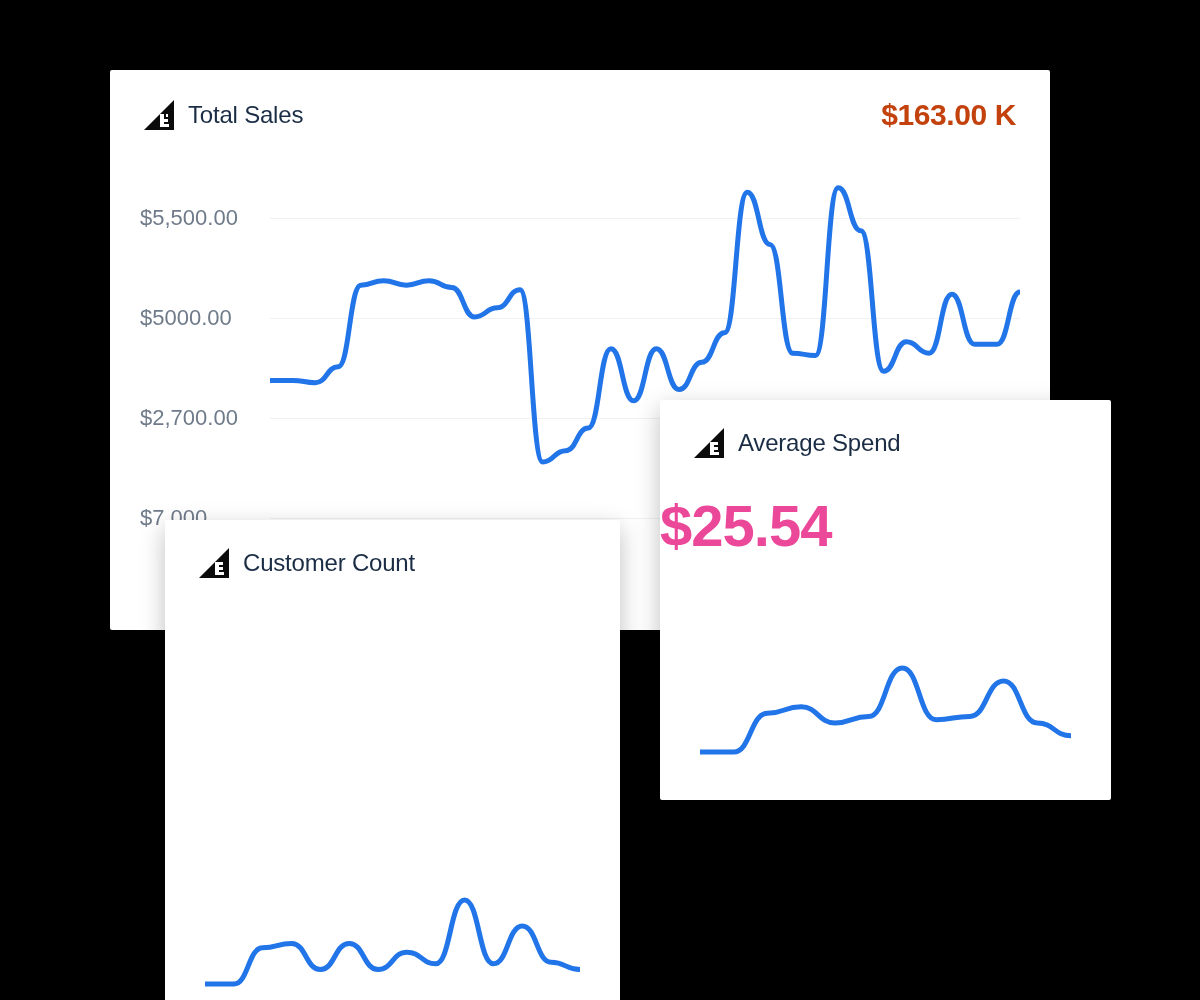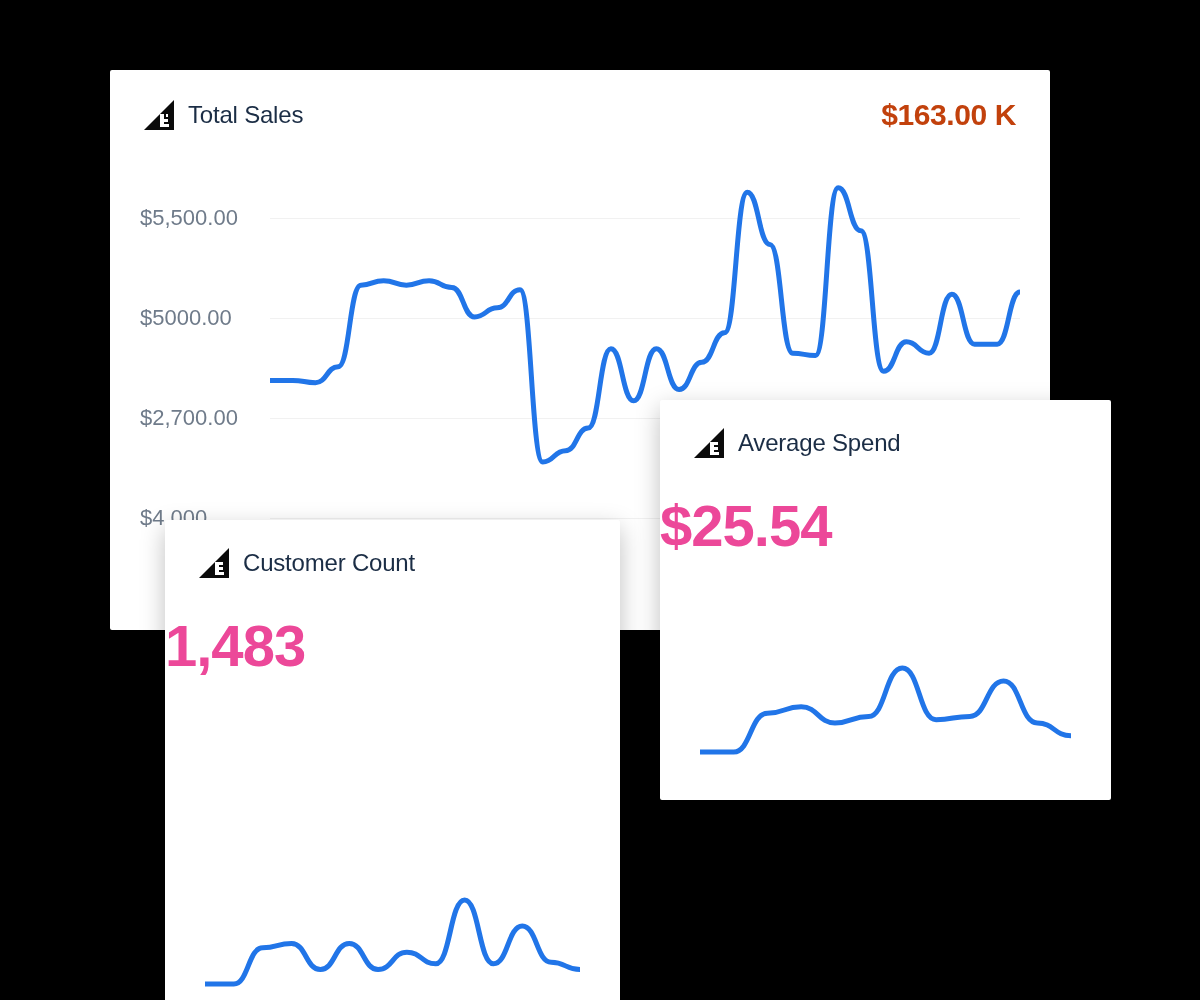--- a/index.html
+++ b/index.html
@@ -134,21 +134,21 @@
   </div>
   <div class="chart-area">
 
     <div class="gridline" style="top: 48px;"></div>
     <div class="y-tick" style="top: 48px; text-align: center;">$5,500.00</div>
     <div class="gridline" style="top: 148px;"></div>
     <div class="y-tick" style="top: 148px; text-align: center;">$5000.00</div>
     <div class="gridline" style="top: 248px;"></div>
     <div class="y-tick" style="top: 248px;">$2,700.00</div>
     <div class="gridline" style="top: 348px;"></div>
-    <div class="y-tick" style="top: 348px;">$4,000</div>
+    <div class="y-tick" style="top: 348px;">$7,000</div>
 
     <div class="x-tick" style="left: 560px; bottom: 48px;">29</div>
 
     <svg class="chart-svg" id="total-sales-svg" preserveAspectRatio="none" viewBox="0 0 750 400" width="750" height="400">
         <path d="M 0 210.4 C 11.363636363636363 210.4 11.363636363636363 210.4 22.727272727272727 210.4 C 34.09090909090909 210.4 34.09090909090909 212.66666666666666 45.45454545454545 212.66666666666666 C 56.81818181818182 212.66666666666666 56.81818181818182 196.8 68.18181818181819 196.8 C 79.54545454545455 196.8 79.54545454545455 115.2 90.9090909090909 115.2 C 102.27272727272728 115.2 102.27272727272728 110.66666666666669 113.63636363636364 110.66666666666669 C 125 110.66666666666669 125 115.2 136.36363636363637 115.2 C 147.72727272727275 115.2 147.72727272727275 110.66666666666669 159.0909090909091 110.66666666666669 C 170.45454545454544 110.66666666666669 170.45454545454544 117.46666666666665 181.8181818181818 117.46666666666665 C 193.1818181818182 117.46666666666665 193.1818181818182 146.93333333333334 204.54545454545453 146.93333333333334 C 215.9090909090909 146.93333333333334 215.9090909090909 137.86666666666667 227.27272727272728 137.86666666666667 C 238.63636363636363 137.86666666666667 238.63636363636363 119.73333333333333 250 119.73333333333333 C 261.3636363636364 119.73333333333333 261.3636363636364 292 272.72727272727275 292 C 284.0909090909091 292 284.0909090909091 280.66666666666663 295.45454545454544 280.66666666666663 C 306.8181818181818 280.66666666666663 306.8181818181818 258 318.1818181818182 258 C 329.5454545454545 258 329.5454545454545 178.66666666666666 340.9090909090909 178.66666666666666 C 352.27272727272725 178.66666666666666 352.27272727272725 230.8 363.6363636363636 230.8 C 375 230.8 375 178.66666666666666 386.3636363636364 178.66666666666666 C 397.72727272727275 178.66666666666666 397.72727272727275 219.46666666666667 409.09090909090907 219.46666666666667 C 420.4545454545455 219.46666666666667 420.4545454545455 192.26666666666665 431.81818181818187 192.26666666666665 C 443.18181818181824 192.26666666666665 443.18181818181824 162.8 454.54545454545456 162.8 C 465.9090909090909 162.8 465.9090909090909 22.26666666666668 477.27272727272725 22.26666666666668 C 488.6363636363636 22.26666666666668 488.6363636363636 74.4 500 74.4 C 511.3636363636364 74.4 511.3636363636364 183.2 522.7272727272727 183.2 C 534.0909090909091 183.2 534.0909090909091 185.46666666666667 545.4545454545455 185.46666666666667 C 556.8181818181818 185.46666666666667 556.8181818181818 17.733333333333356 568.1818181818181 17.733333333333356 C 579.5454545454545 17.733333333333356 579.5454545454545 60.8 590.9090909090909 60.8 C 602.2727272727273 60.8 602.2727272727273 201.33333333333334 613.6363636363636 201.33333333333334 C 625 201.33333333333334 625 171.86666666666667 636.3636363636364 171.86666666666667 C 647.7272727272727 171.86666666666667 647.7272727272727 183.2 659.0909090909091 183.2 C 670.4545454545455 183.2 670.4545454545455 124.26666666666665 681.8181818181818 124.26666666666665 C 693.1818181818182 124.26666666666665 693.1818181818182 174.13333333333335 704.5454545454546 174.13333333333335 C 715.909090909091 174.13333333333335 715.909090909091 174.13333333333335 727.2727272727273 174.13333333333335 C 738.6363636363636 174.13333333333335 738.6363636363636 122.00000000000001 750 122.00000000000001" class="line-path"></path>
       </svg>
   </div>
 </div>
 
 <div id="card-spend" class="card">
@@ -172,19 +172,18 @@
 <div id="card-customer" class="card">
   <div class="card-header">
     <span class="brand-icon">
       <svg viewBox="0 0 30 30" width="30" height="30">
         <path d="M30 0 L30 30 L0 30 Z" fill="#0b0b0b"></path>
         <path d="M16 14 L24 14 L24 17 L20 17 L20 19 L24 19 L24 22 L20 22 L20 24 L25 24 L25 27 L16 27 Z" fill="#fff"></path>
       </svg>
     </span>
     <span class="card-title">Customer Count</span>
   </div>
-  <div class="big-value">1,483</div>
   <div class="spark-wrap">
     <svg class="spark-svg" id="customer-spark" preserveAspectRatio="none" viewBox="0 0 370 100">
         <path d="M 0 92 C 14.230769230769232 92 14.230769230769232 92 28.461538461538463 92 C 42.69230769230769 92 42.69230769230769 55.793103448275865 56.92307692307693 55.793103448275865 C 71.15384615384616 55.793103448275865 71.15384615384616 51.44827586206896 85.38461538461539 51.44827586206896 C 99.61538461538461 51.44827586206896 99.61538461538461 77.51724137931035 113.84615384615385 77.51724137931035 C 128.0769230769231 77.51724137931035 128.0769230769231 51.44827586206896 142.30769230769232 51.44827586206896 C 156.53846153846155 51.44827586206896 156.53846153846155 77.51724137931035 170.76923076923077 77.51724137931035 C 185 77.51724137931035 185 60.13793103448276 199.23076923076923 60.13793103448276 C 213.46153846153845 60.13793103448276 213.46153846153845 71.72413793103448 227.6923076923077 71.72413793103448 C 241.9230769230769 71.72413793103448 241.9230769230769 8 256.15384615384613 8 C 270.38461538461536 8 270.38461538461536 71.72413793103448 284.61538461538464 71.72413793103448 C 298.84615384615387 71.72413793103448 298.84615384615387 34.068965517241374 313.0769230769231 34.068965517241374 C 327.3076923076923 34.068965517241374 327.3076923076923 70.27586206896552 341.53846153846155 70.27586206896552 C 355.7692307692308 70.27586206896552 355.7692307692308 77.51724137931035 370 77.51724137931035" class="line-path"></path>
       </svg>
   </div>
 </div>
 
 </body></html>

